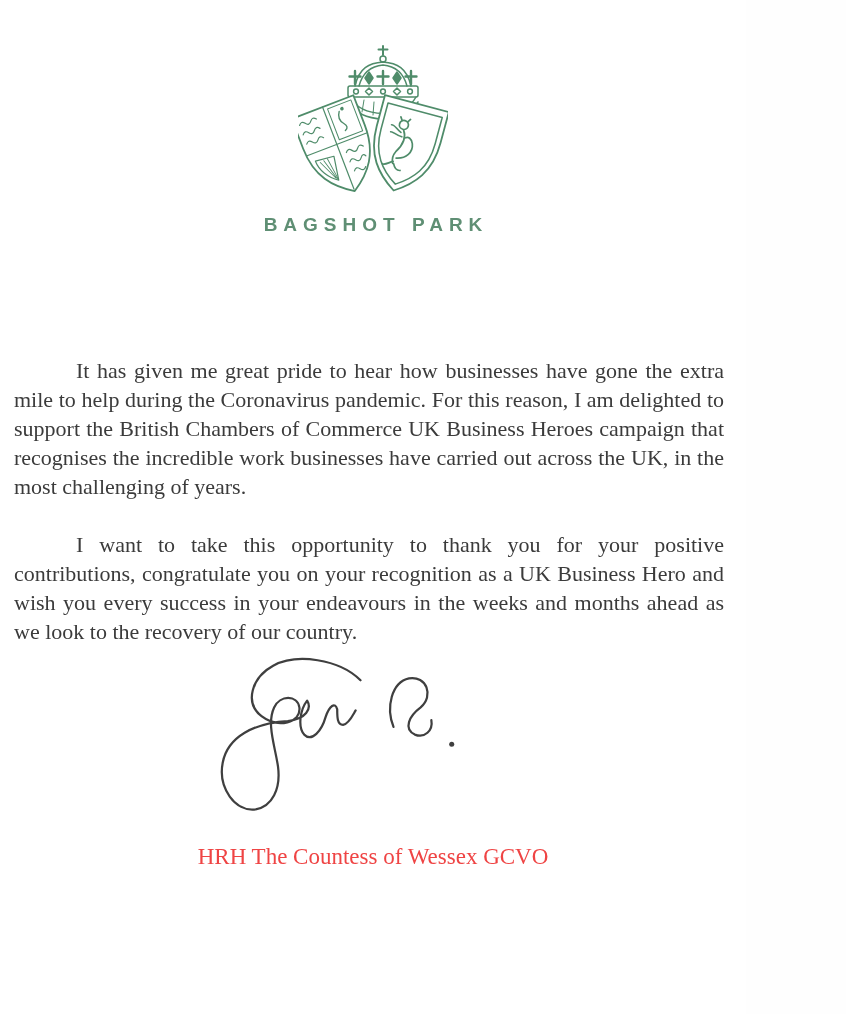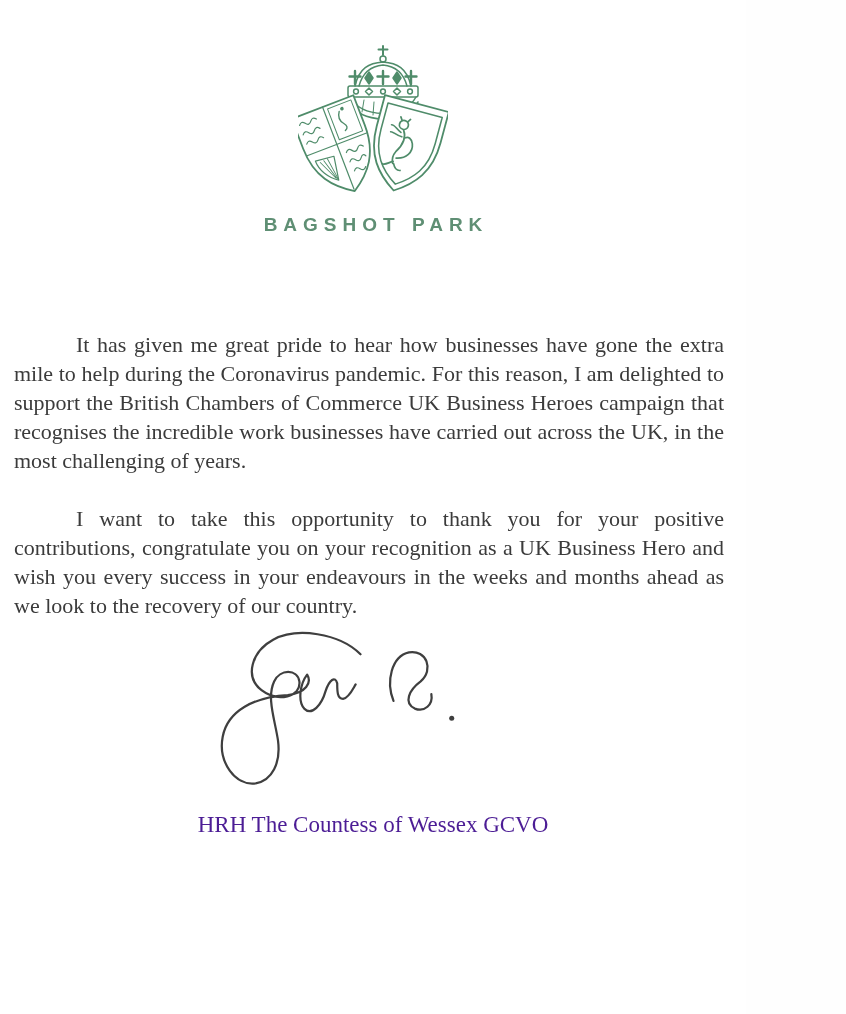--- a/index.html
+++ b/index.html
@@ -10,30 +10,30 @@
   .page{width:746px;height:1014px;position:relative;background:#fff;}
   .letterhead{padding-top:44px;text-align:center;}
   .crest{display:block;margin:0 auto;}
   .wordmark{
     margin-top:6px;
     font-family:"Liberation Sans", sans-serif;
     font-weight:bold;font-size:19px;letter-spacing:6px;text-indent:6px;
     color:#5f8f74;
   }
   .body-text{
-    margin:94px 22px 0 14px;
+    margin:120px 22px 0 14px;
     font-size:22px;line-height:29px;color:#3b3b3b;
     text-align:justify;
   }
   .body-text p{margin:0;text-indent:62px;}
   .body-text p + p{margin-top:29px;}
   .signature-row{position:relative;height:178px;margin-top:4px;}
   .signature-row svg{position:absolute;left:213px;top:2px;}
   .signatory{
-    text-align:center;font-size:23px;color:#4c1d95;margin-top:10px;
+    text-align:center;font-size:23px;color:#ef4444;margin-top:16px;
   }
 </style>
 </head>
 <body>
 
 <div class="page">
 
   <header class="letterhead">
 
     <svg class="crest" width="150" height="164" viewBox="0 0 150 164" fill="none" stroke="#4f8c6a" stroke-width="1.5" stroke-linecap="round" stroke-linejoin="round">

